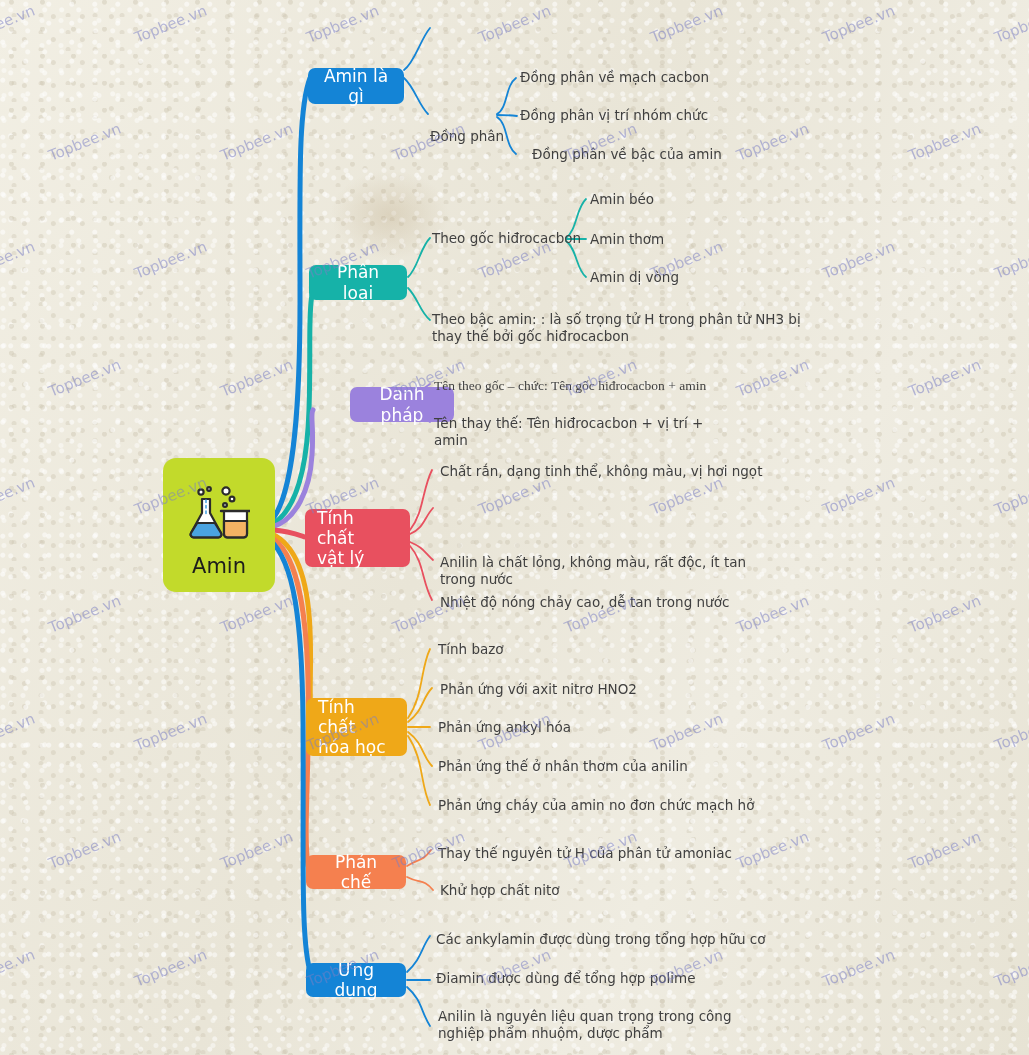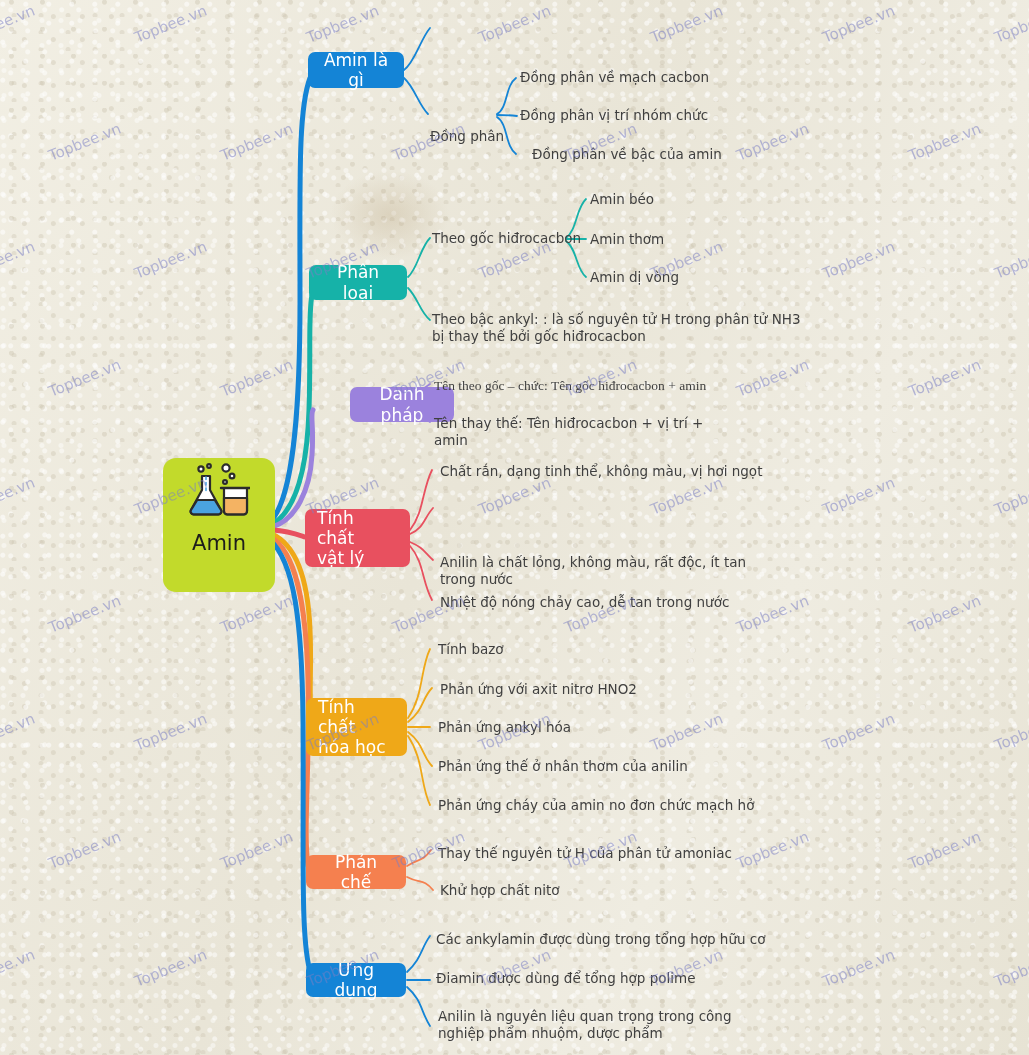--- a/index.html
+++ b/index.html
@@ -37,21 +37,21 @@
   svg#links{position:absolute;left:0;top:0;width:1029px;height:1055px;z-index:2;}
   .node{
     position:absolute;z-index:3;color:#fff;border-radius:7px;
     display:flex;align-items:center;justify-content:center;
     font-size:17px;line-height:1.18;text-align:center;white-space:pre-line;
     box-sizing:border-box;padding:5px 14px;
   }
   #center-node{
     position:absolute;z-index:3;left:163px;top:458px;width:112px;height:134px;
     background:#c2da2b;border-radius:13px;display:flex;flex-direction:column;
-    align-items:center;justify-content:flex-start;padding-top:4px;box-sizing:border-box;
+    align-items:center;justify-content:flex-start;padding-top:27px;box-sizing:border-box;
   }
   #center-label{color:#1d1d1b;font-size:21px;margin-top:11px;}
   .leaf{
     position:absolute;z-index:3;color:#3f3f3f;font-size:13.5px;line-height:1.28;
     font-family:"DejaVu Sans","Liberation Sans",sans-serif;
   }
 </style>
 </head>
 <body>
 
@@ -115,21 +115,21 @@
         <path d="M9.2,38 L26.8,38 L33,48 a3,3 0 0 1 -2.6,4.4 L5.6,52.4 A3,3 0 0 1 3,48 Z" fill="#4aa3e0"></path>
         <path d="M18,15 L18,30" stroke="#4aa3e0" stroke-width="1.6" stroke-dasharray="2.5 3"></path>
         <path d="M36,26 L59,26 L59,49 a3.4,3.4 0 0 1 -3.4,3.4 L39.4,52.4 A3.4,3.4 0 0 1 36,49 Z" fill="#ffffff"></path>
         <path d="M36,36 L59,36 L59,49 a3.4,3.4 0 0 1 -3.4,3.4 L39.4,52.4 A3.4,3.4 0 0 1 36,49 Z" fill="#f4b363"></path>
         <path d="M33,26 L62,26" stroke-width="2.4"></path>
       </g>
     </svg>
     <div id="center-label">Amin</div>
   </div>
 
-  <div class="node" style="left:308px;top:52px;width:96px;height:36px;background:#1484d6;">
+  <div class="node" style="left:308px;top:68px;width:96px;height:36px;background:#1484d6;">
     <span>Amin là gì</span>
   </div>
 
   <div class="node" style="left:309px;top:265px;width:98px;height:35px;background:#16b2a8;">
     <span>Phân loại</span>
   </div>
 
   <div class="node" style="left:311px;top:387px;width:104px;height:35px;background:#9b82dd;margin-left:39px;">
     <span>Danh pháp</span>
   </div>
@@ -154,21 +154,21 @@
 
   <div class="leaf" style="left:430px;top:107px;width:80px;margin-top:21px;">Đồng phân</div>
   <div class="leaf" style="left:520px;top:69px;width:220px;">Đồng phân về mạch cacbon</div>
   <div class="leaf" style="left:520px;top:107px;width:220px;">Đồng phân vị trí nhóm chức</div>
   <div class="leaf" style="left:532px;top:146px;width:230px;">Đồng phân về bậc của amin</div>
 
   <div class="leaf" style="left:432px;top:230px;width:150px;">Theo gốc hiđrocacbon</div>
   <div class="leaf" style="left:590px;top:191px;width:160px;">Amin béo</div>
   <div class="leaf" style="left:590px;top:231px;width:160px;">Amin thơm</div>
   <div class="leaf" style="left:590px;top:269px;width:160px;">Amin dị vòng</div>
-  <div class="leaf" style="left:432px;top:311px;width:372px;">Theo bậc ankyl: : là số nguyên tử H trong phân tử NH3 bị thay thế bởi gốc hiđrocacbon</div>
+  <div class="leaf" style="left:432px;top:311px;width:372px;">Theo bậc amin: : là số trọng tử H trong phân tử NH3 bị thay thế bởi gốc hiđrocacbon</div>
 
   <div class="leaf" style="left:434px;top:377px;width:320px;font-family:Liberation Serif, serif;">Tên theo gốc – chức: Tên gốc hiđrocacbon + amin</div>
   <div class="leaf" style="left:434px;top:415px;width:300px;">Tên thay thế: Tên hiđrocacbon + vị trí + amin</div>
 
   <div class="leaf" style="left:440px;top:463px;width:340px;">Chất rắn, dạng tinh thể, không màu, vị hơi ngọt</div>
   <div class="leaf" style="left:440px;top:554px;width:340px;">Anilin là chất lỏng, không màu, rất độc, ít tan trong nước</div>
   <div class="leaf" style="left:440px;top:594px;width:320px;">Nhiệt độ nóng chảy cao, dễ tan trong nước</div>
 
   <div class="leaf" style="left:438px;top:641px;width:200px;">Tính bazơ</div>
   <div class="leaf" style="left:440px;top:681px;width:250px;">Phản ứng với axit nitrơ HNO2</div>

